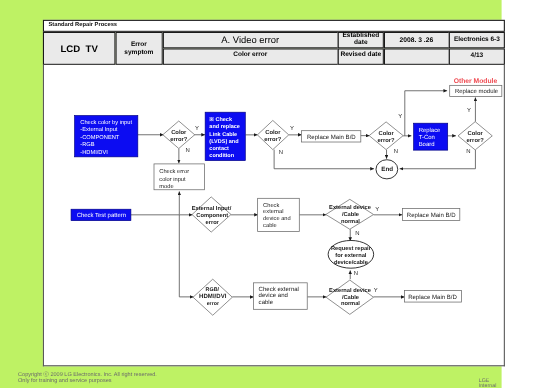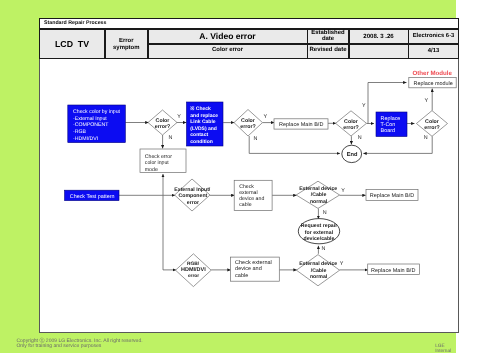--- a/index.html
+++ b/index.html
@@ -47,21 +47,21 @@
 
   <div class="cell" style="left:39px;top:29px;width:66px;height:29.5px;font-size:8.75px;font-weight:bold;letter-spacing:0;white-space:pre;">
     <span>LCD  TV</span>
   </div>
 
   <div class="cell" style="left:104.5px;top:29px;width:43.5px;height:29.5px;font-size:5.95px;font-weight:bold;flex-direction:column;line-height:7px;padding-top:2px;">
     <span>Error</span>
     <span>symptom</span>
   </div>
 
-  <div class="cell" style="left:147.5px;top:29px;width:160px;height:15px;font-size:8.55px;font-weight:bold;">
+  <div class="cell" style="left:147.5px;top:29px;width:160px;height:15px;font-size:8.55px;font-weight:normal;">
     <span>A. Video error</span>
   </div>
 
   <div class="cell" style="left:147.5px;top:43.5px;width:160px;height:15px;font-size:5.95px;font-weight:bold;">
     <span>Color error</span>
   </div>
 
   <div class="cell" style="left:307px;top:29px;width:42px;height:15px;font-size:5.95px;font-weight:bold;flex-direction:column;line-height:5.7px;">
     <span>Established</span>
     <span>date</span>

